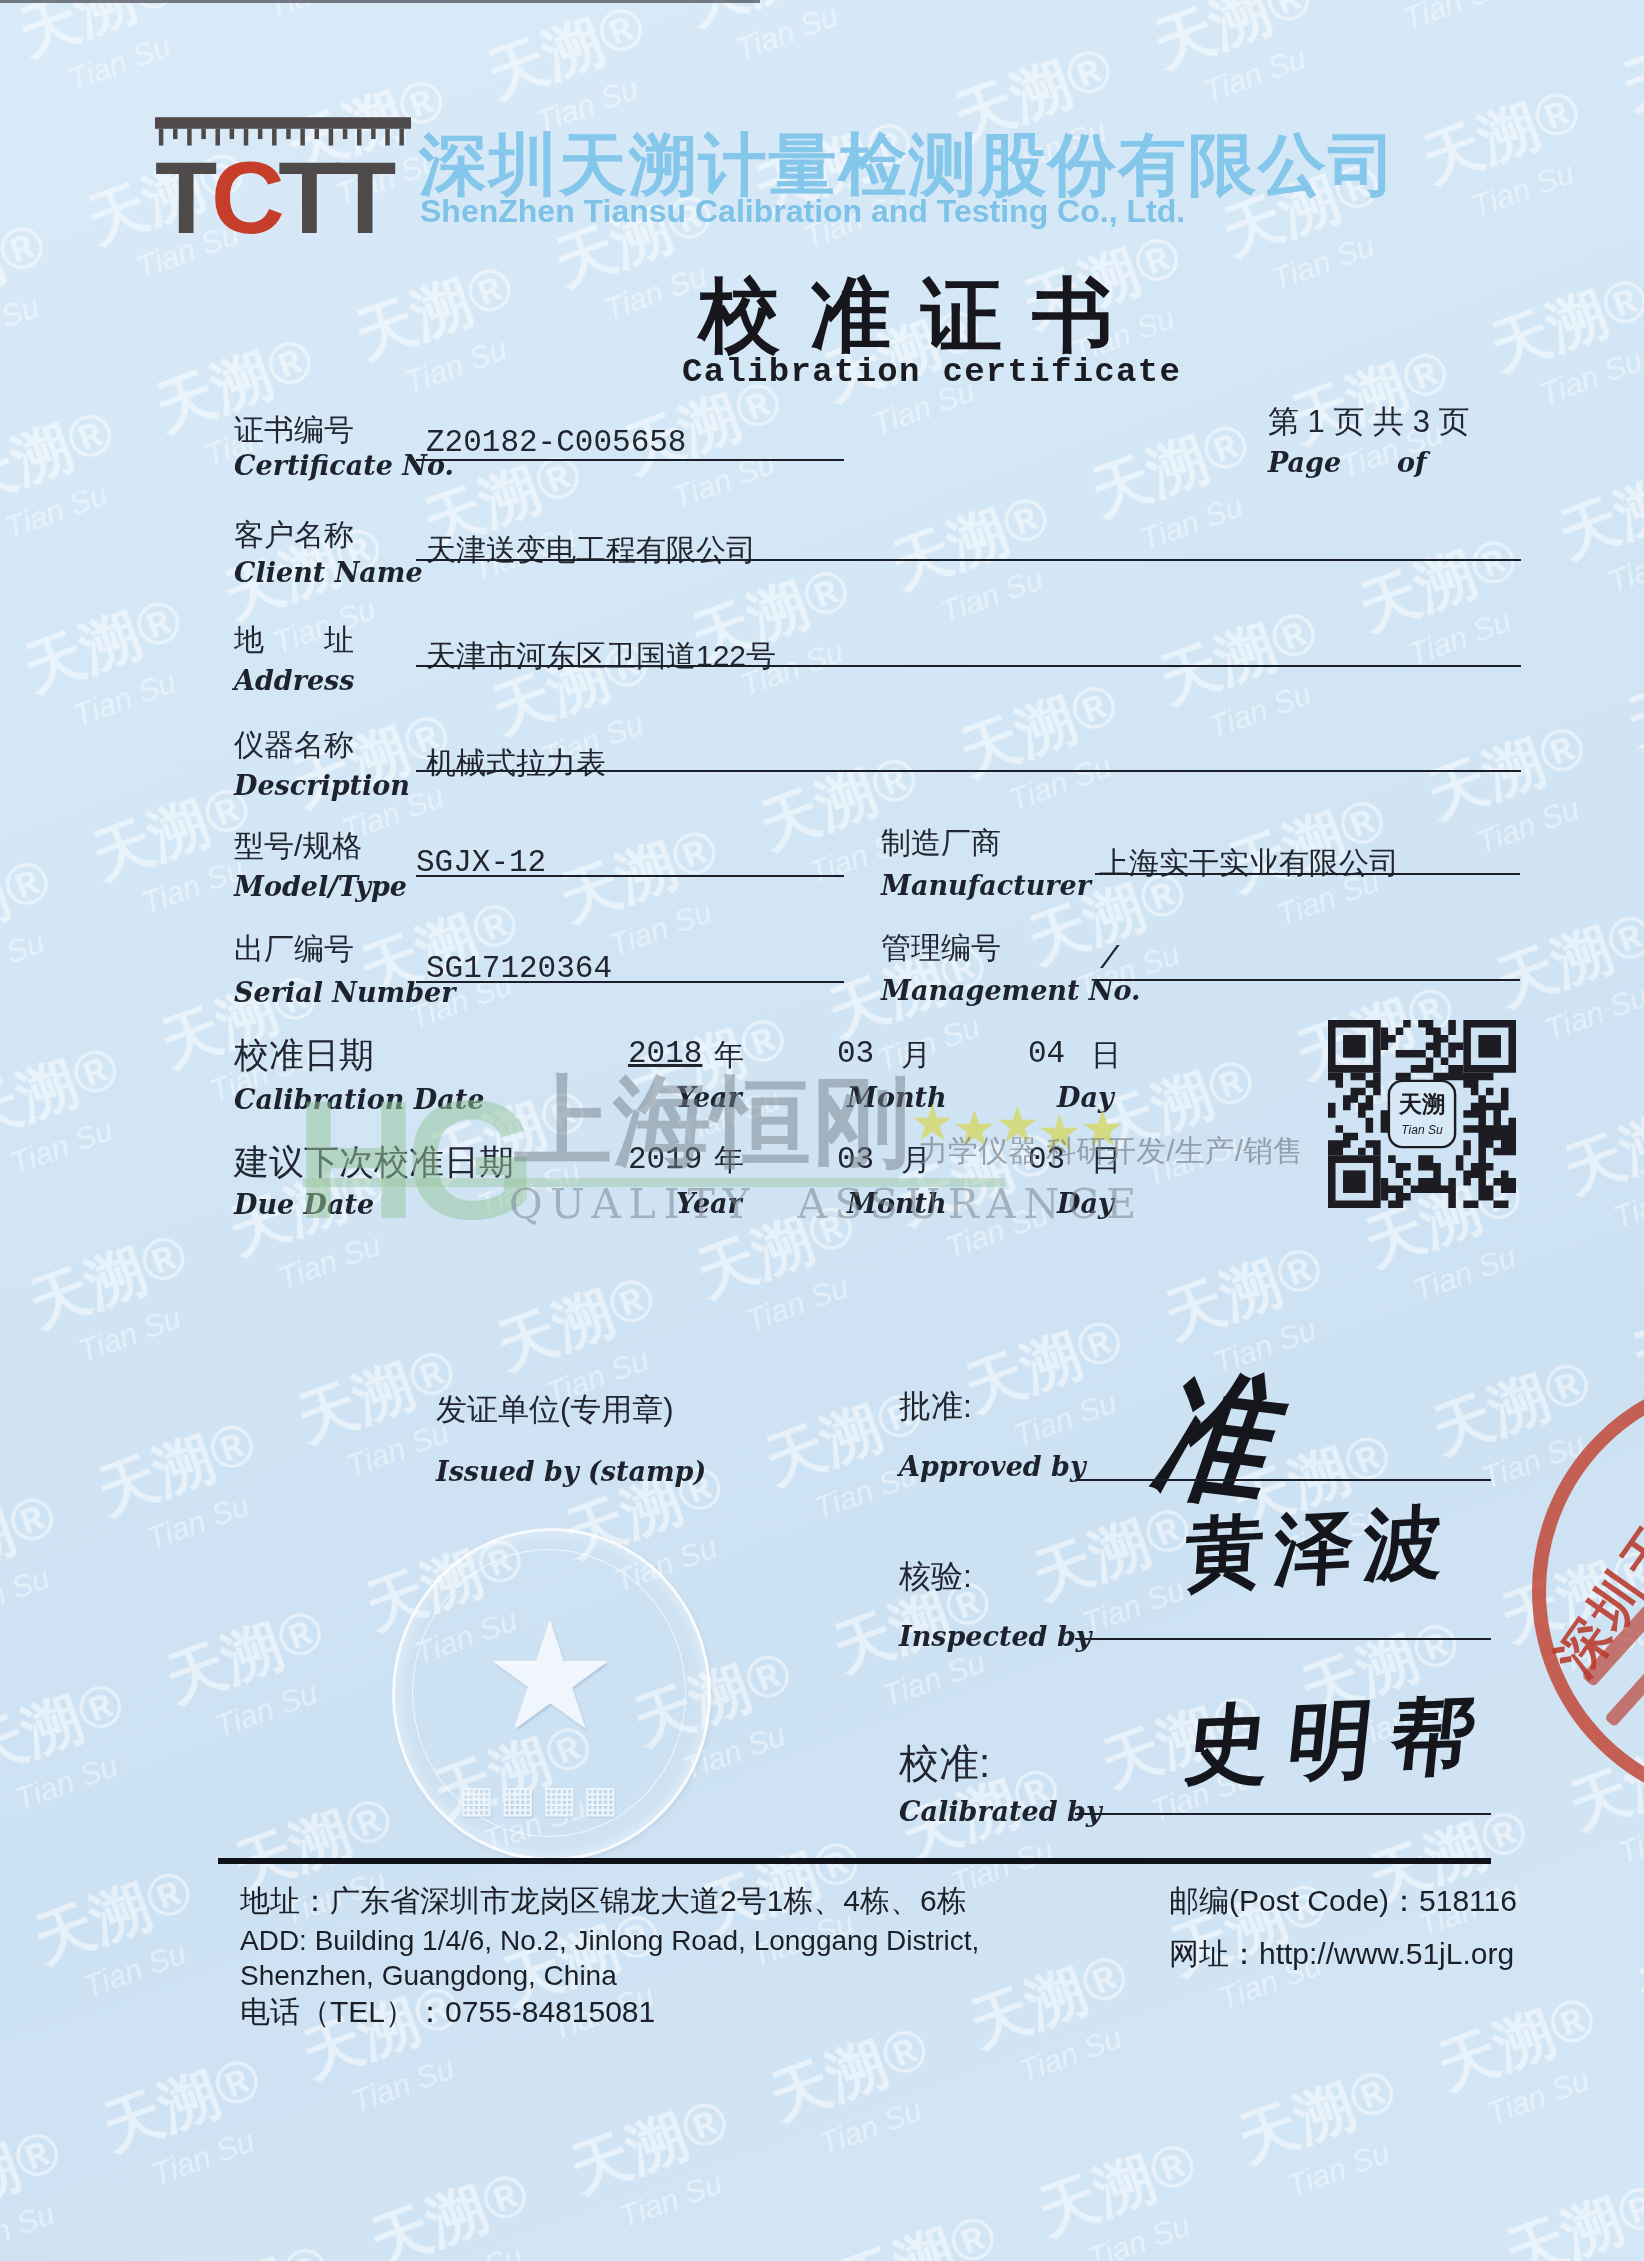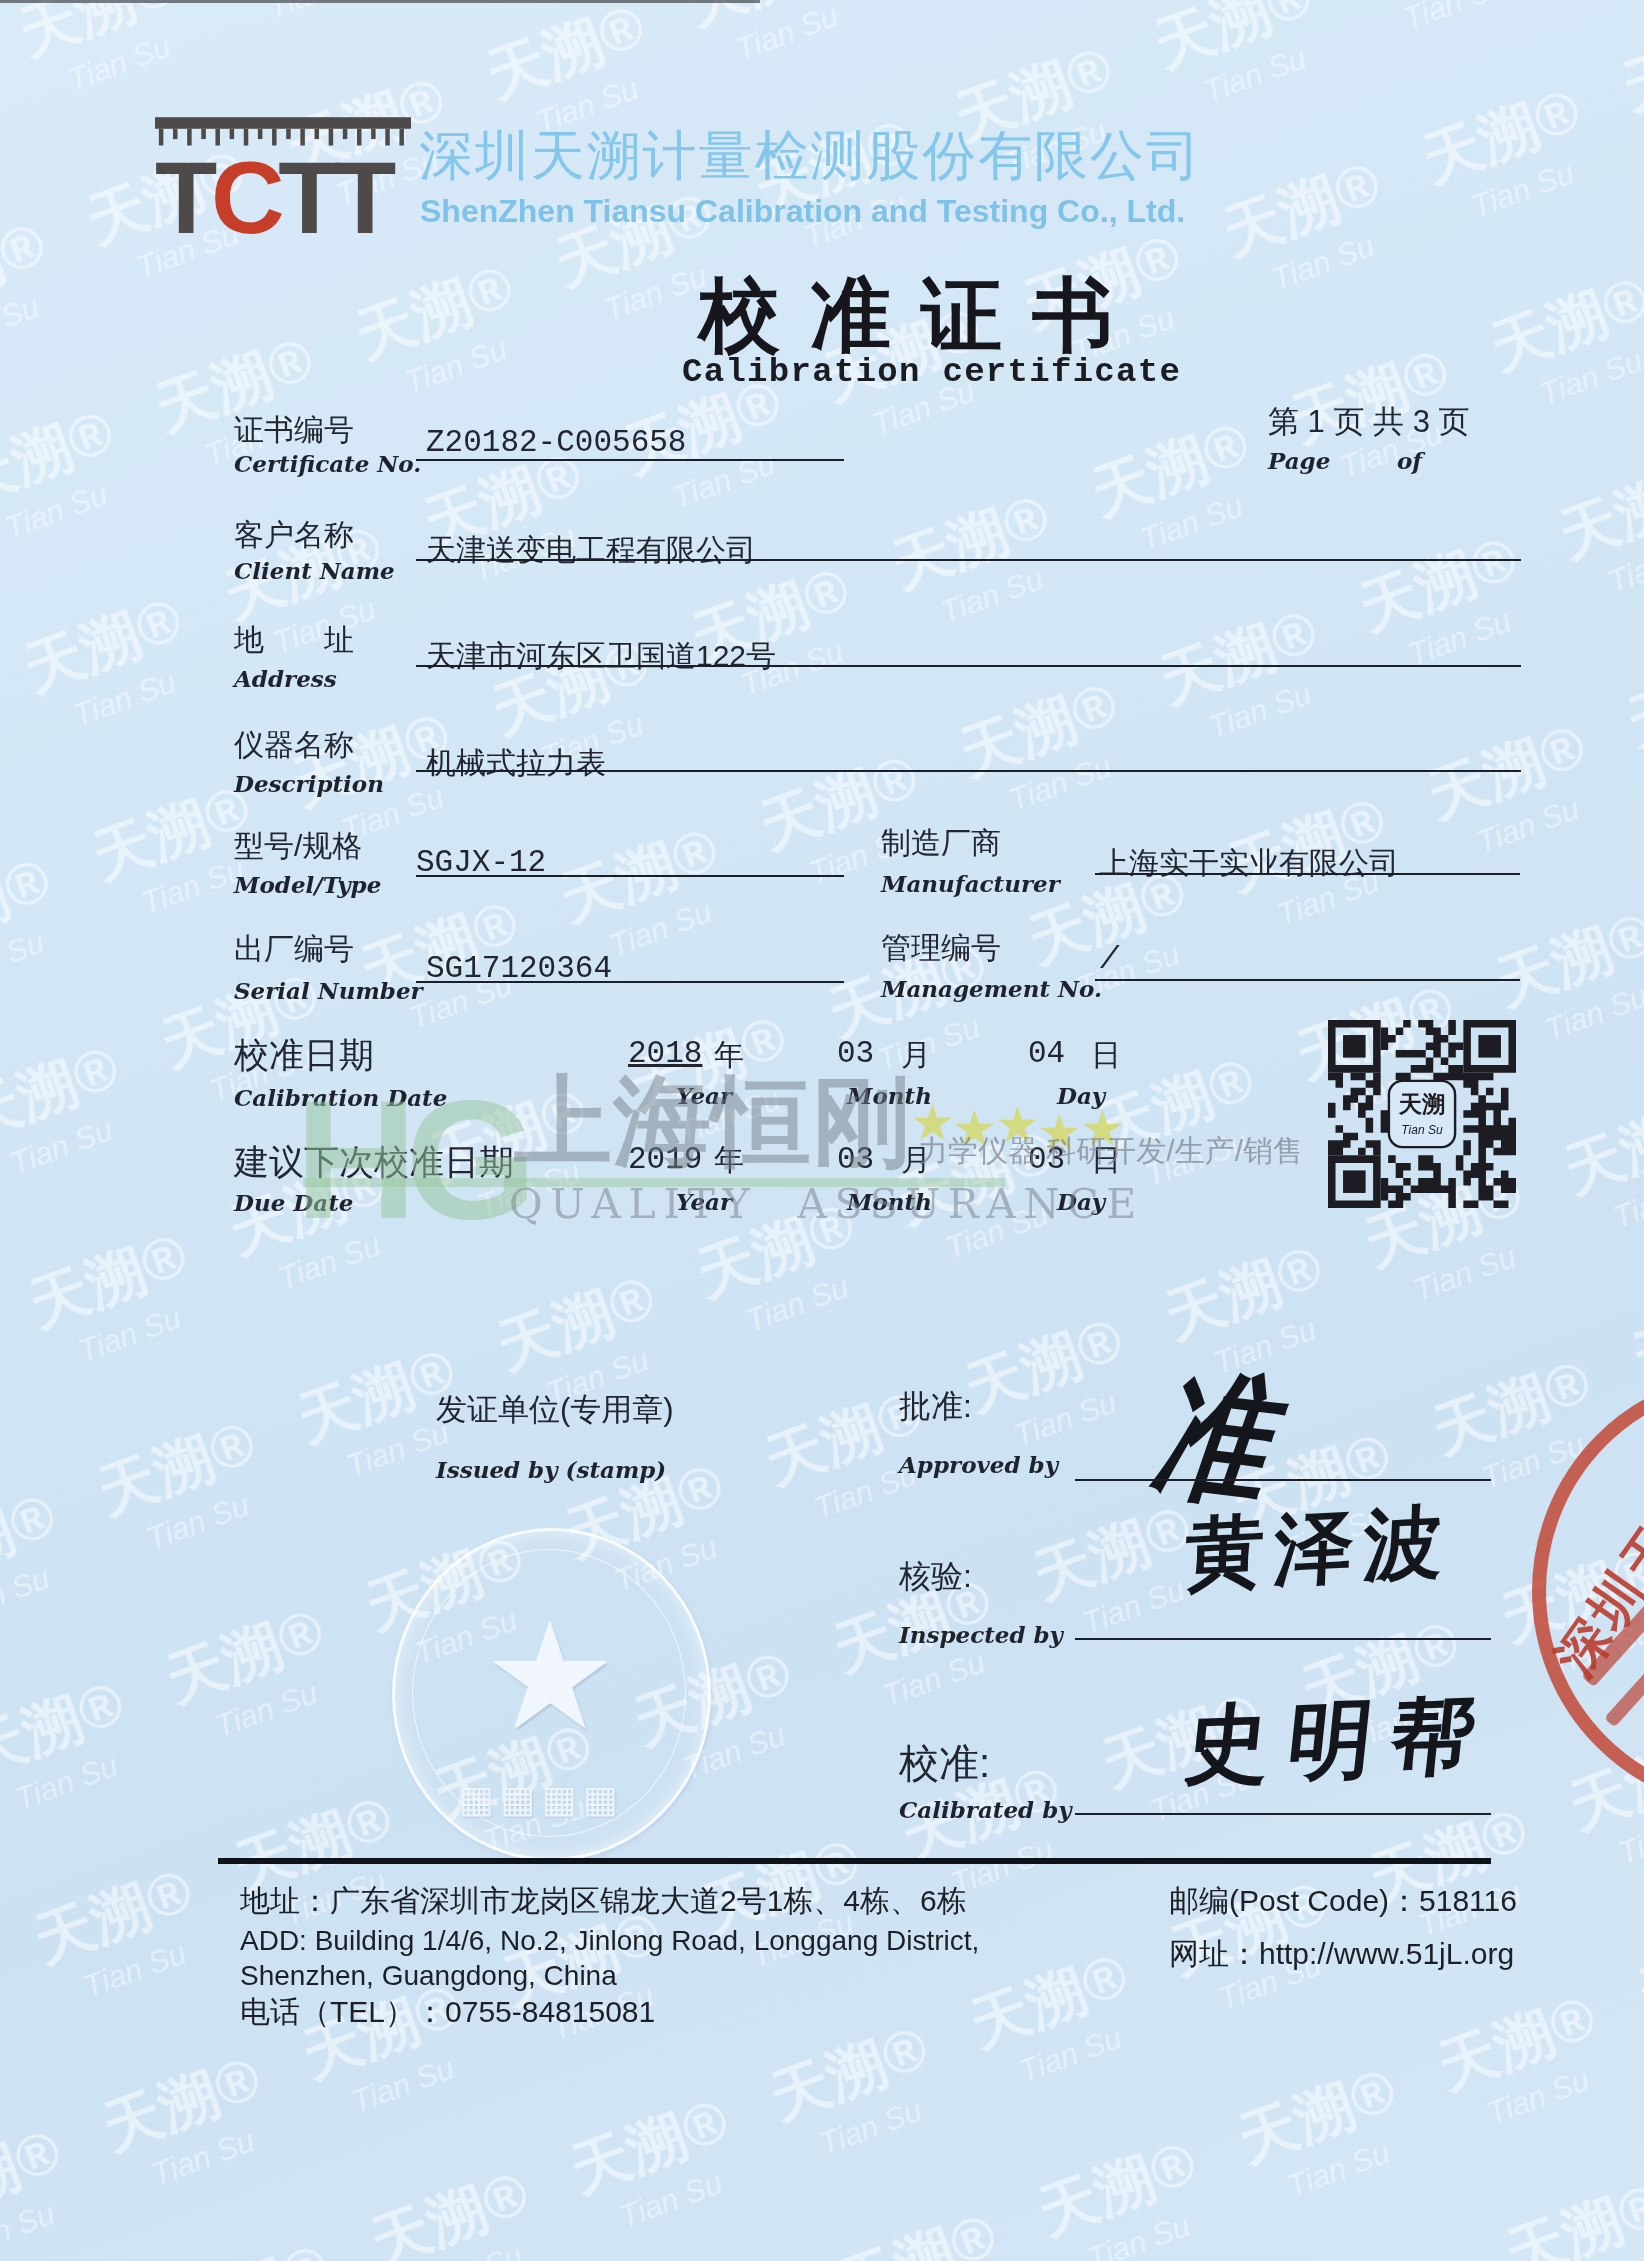--- a/index.html
+++ b/index.html
@@ -11,28 +11,28 @@
     overflow:hidden;
     font-family:"Liberation Sans",sans-serif;
     color:#20242c;
   }
   .abs{position:absolute;white-space:nowrap;}
   
   #wm-layer{position:absolute;left:0;top:0;pointer-events:none;}
   
   .logo-letters{font-family:"Liberation Sans",sans-serif;font-weight:900;font-size:102px;letter-spacing:-6.4px;color:#4e4a49;line-height:1;}
   .logo-letters .red{color:#c63d2a;}
-  .company-zh{font-size:54px;font-weight:400;letter-spacing:1.9px;color:#85c7eb;}
+  .company-zh{font-size:68px;font-weight:700;letter-spacing:1.9px;color:#85c7eb;}
   .company-en{font-size:32px;font-weight:600;color:#7fc2e8;}
   .title-zh{font-family:"DejaVu Serif",serif;font-size:81px;font-weight:600;letter-spacing:30px;color:#16161c;}
   .title-en{font-family:"Liberation Mono",monospace;font-size:34px;font-weight:700;letter-spacing:1.3px;color:#1b1c22;}
   
   .zhl{font-size:30px;font-weight:500;color:#222631;}
   .zhl-big{font-size:35px;font-weight:500;color:#222631;}
-  .enl{font-family:"DejaVu Serif",serif;font-style:italic;font-weight:700;font-size:23px;color:#1d222c;}
+  .enl{font-family:"DejaVu Serif",serif;font-style:italic;font-weight:700;font-size:27px;color:#1d222c;}
   .val{font-family:"Liberation Mono",monospace;font-size:31px;color:#22252d;}
   .valzh{font-size:30px;color:#22252d;}
   .rule{position:absolute;border-bottom:2.6px solid #1b1f27;}
   .thick-rule{position:absolute;background:#101219;height:5.8px;}
   
   .wm-hg{font-family:"Liberation Sans",sans-serif;font-weight:900;font-size:169px;letter-spacing:-11.6px;color:rgba(152,197,158,.52);line-height:1;}
   .wm-bar{position:absolute;background:rgba(152,197,158,.45);}
   .wm-brand{font-size:98px;font-weight:700;letter-spacing:1.3px;color:rgba(118,128,138,.50);}
   .wm-quality{font-family:"DejaVu Serif",serif;font-size:41px;letter-spacing:7.7px;word-spacing:19.3px;color:rgba(126,134,144,.55);}
   .wm-tagline{font-size:30px;color:rgba(122,130,139,.70);}

